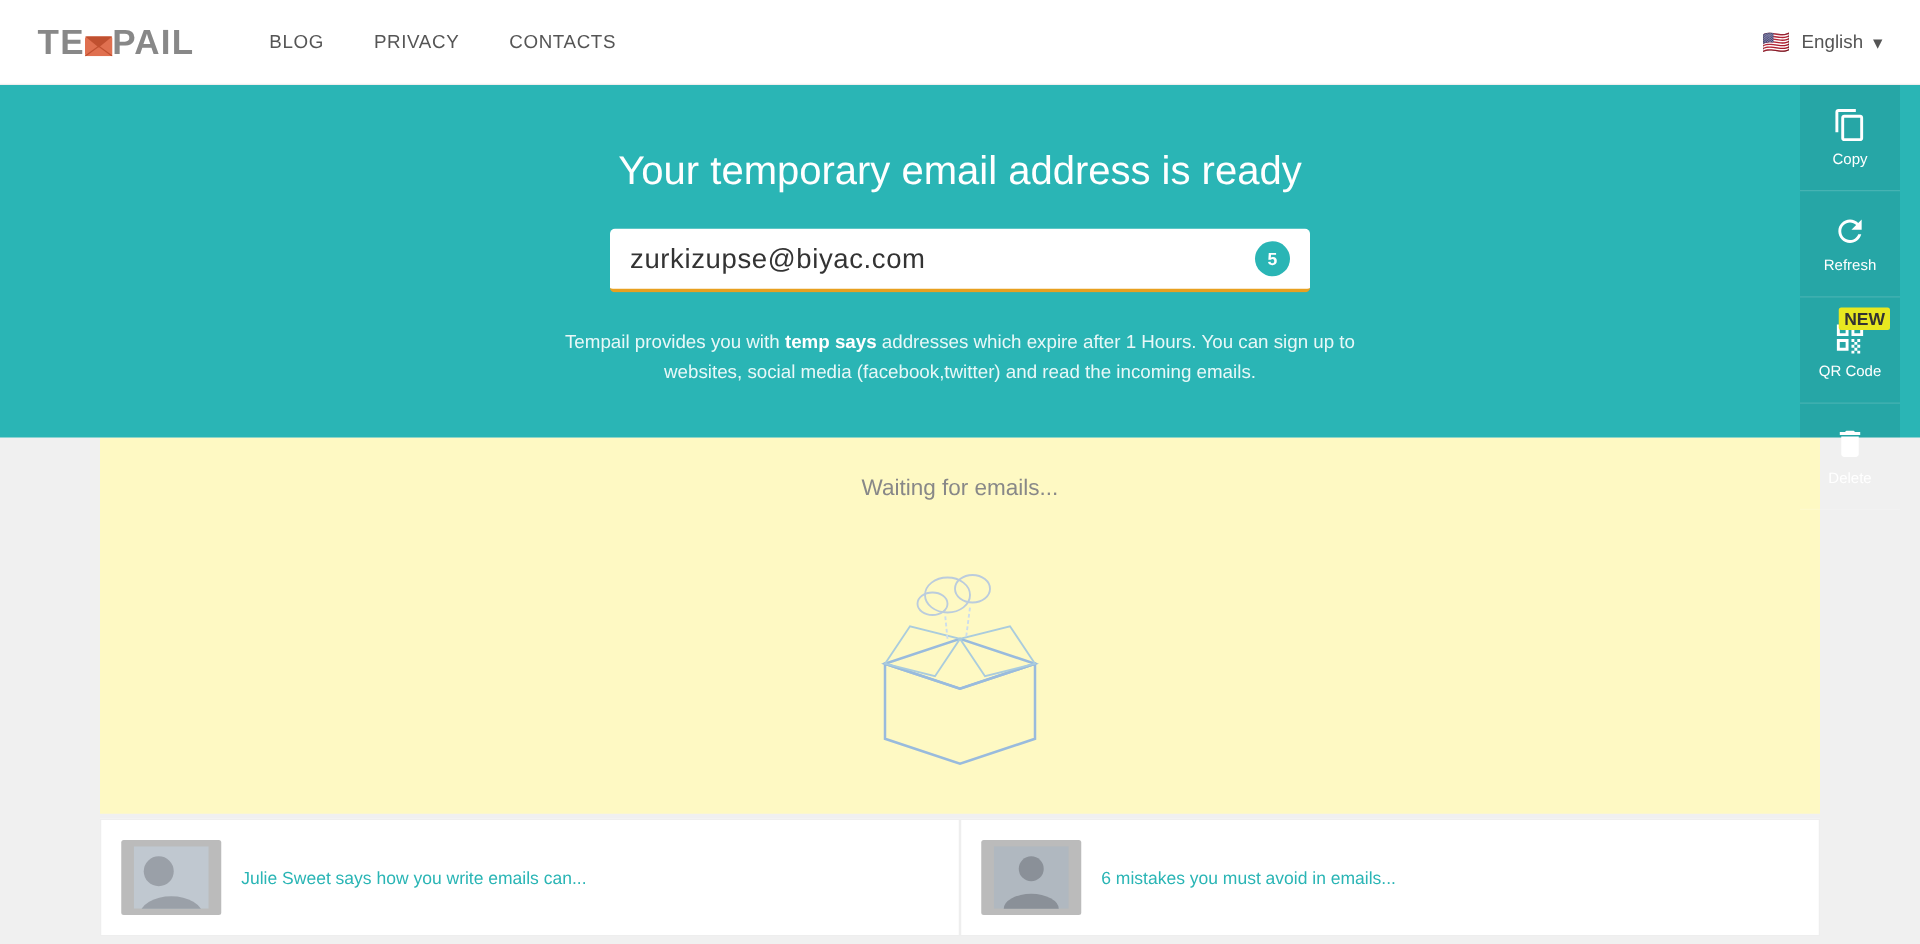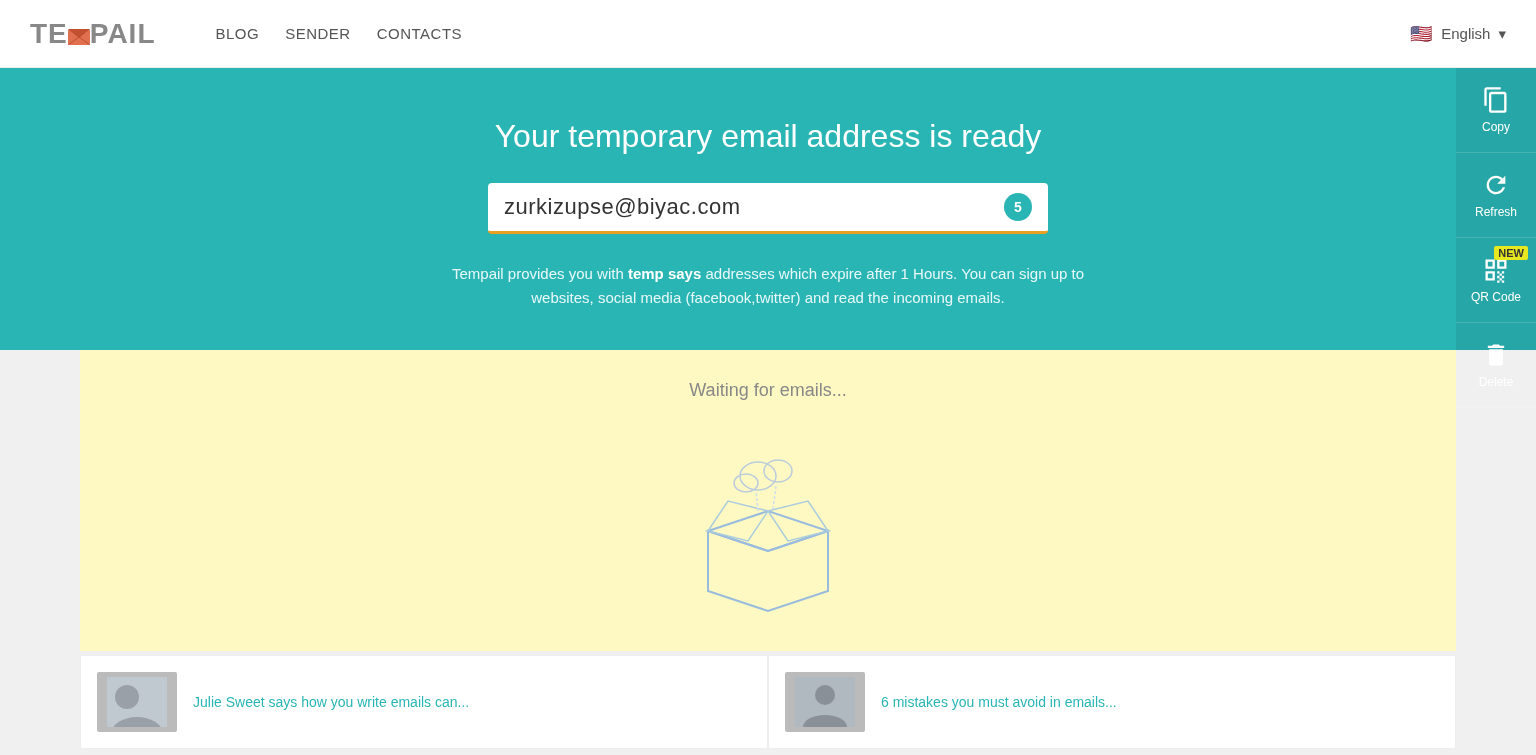--- a/index.html
+++ b/index.html
@@ -12,21 +12,21 @@
       background: #fff;
       height: 68px;
       padding: 0 30px;
       border-bottom: 1px solid #eee;
     }
     .logo {
       display: flex;
       align-items: flex-end;
       margin-right: 60px;
     }
-    nav { display: flex; gap: 26px; }
+    nav { display: flex; gap: 40px; }
     nav a {
       text-decoration: none;
       color: #555;
       font-size: 15px;
       font-weight: 500;
       letter-spacing: 0.5px;
     }
     .lang-selector {
       margin-left: auto;
       display: flex;
@@ -97,21 +97,21 @@
       line-height: 1.6;
     }
     .hero-desc strong {
       font-weight: 700;
       color: #fff;
     }
 
     
     .sidebar {
       position: absolute;
-      right: 0;
+      right: 16px;
       top: 0;
       width: 80px;
       background: rgba(0,0,0,0.08);
       display: flex;
       flex-direction: column;
       height: 100%;
     }
     .sidebar-btn {
       display: flex;
       flex-direction: column;
@@ -125,21 +125,21 @@
       gap: 6px;
       position: relative;
     }
     .sidebar-btn svg { width: 28px; height: 28px; fill: #fff; }
     .new-badge {
       position: absolute;
       top: 8px;
       right: 8px;
       background: #e8e820;
       color: #333;
-      font-size: 11px;
+      font-size: 14px;
       font-weight: 700;
       padding: 1px 4px;
       border-radius: 2px;
     }
     .inbox-header {
       background: #2ab5b5;
       display: grid;
       grid-template-columns: 1fr 1.5fr 0.5fr;
       padding: 12px 20px;
     }
@@ -198,21 +198,21 @@
           <rect width="22" height="16" rx="2" fill="#e07050"></rect>
           <polygon points="0,0 11,9 22,0" fill="#c05030"></polygon>
           <line x1="0" y1="16" x2="11" y2="8" stroke="#c05030" stroke-width="1"></line>
           <line x1="22" y1="16" x2="11" y2="8" stroke="#c05030" stroke-width="1"></line>
         </svg>
       </span><span style="color:#888;">PAIL</span>
     </span>
   </div>
   <nav>
     <a href="#">BLOG</a>
-    <a href="#">SENDER</a>
+    <a href="#">PRIVACY</a>
     <a href="#">CONTACTS</a>
   </nav>
   <div class="lang-selector">
     <span class="flag">🇺🇸</span>
     <span>English</span>
     <span>▾</span>
   </div>
 </header>
 
 <section class="hero">

